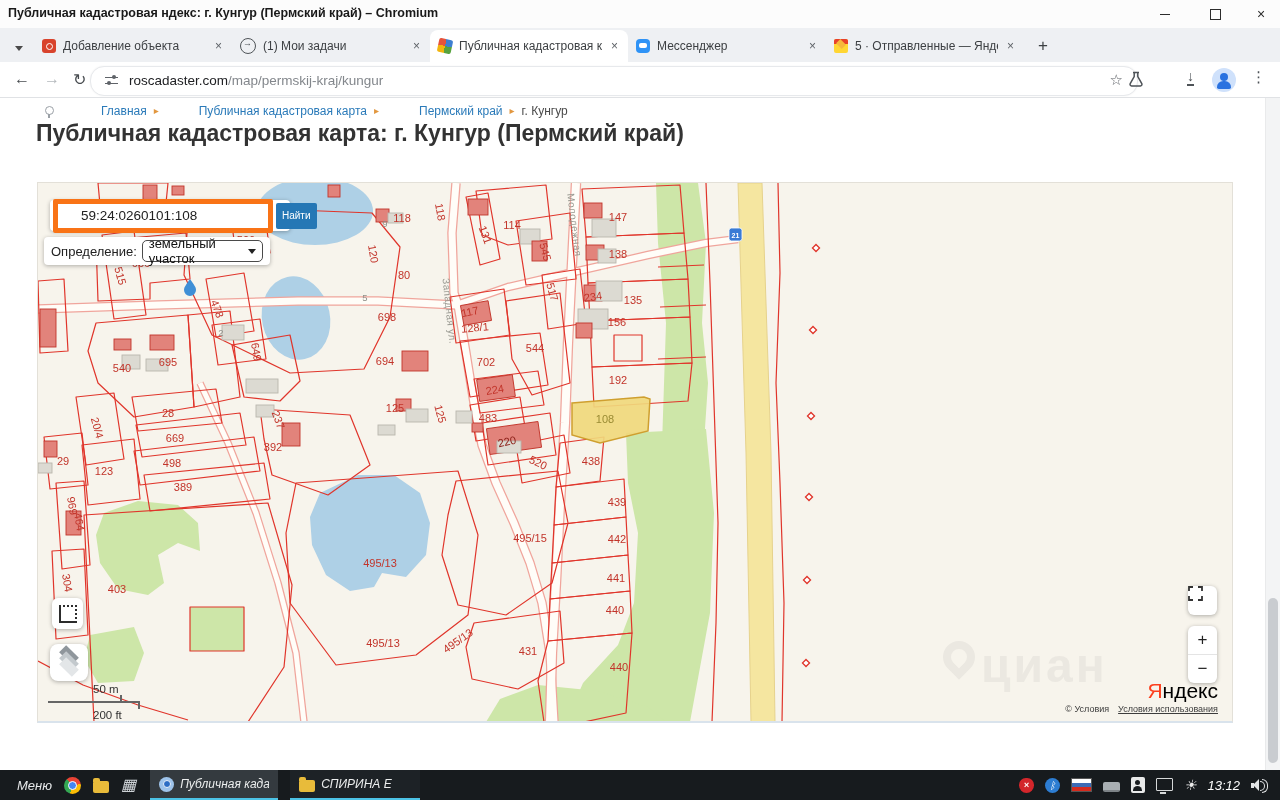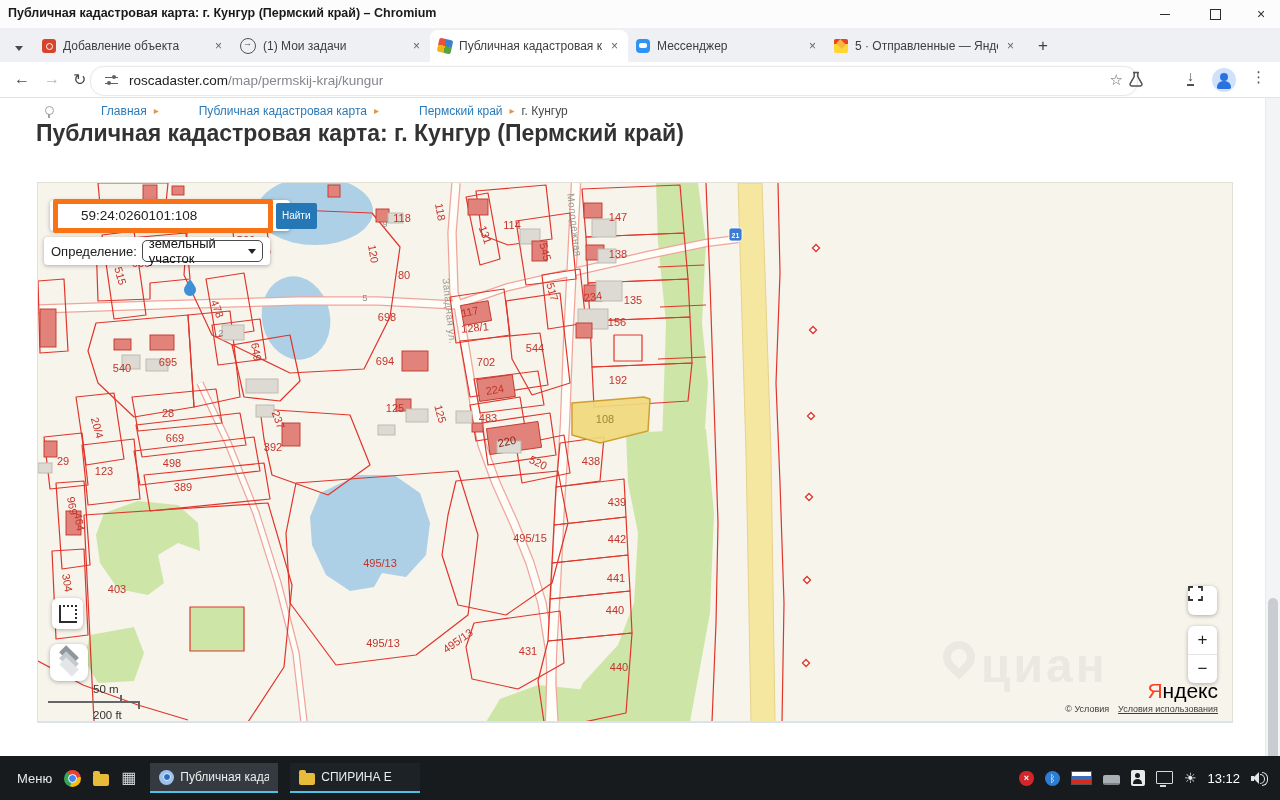--- a/index.html
+++ b/index.html
@@ -87,21 +87,21 @@
   .ylogo{position:absolute;right:14px;top:496px;font-size:21px;font-weight:500;color:#000;}
   .ylogo .yl1{color:#fc3f1d;}
   .copyrow{position:absolute;right:14px;top:521px;font-size:9px;color:#3c3c3c;}
   .copyrow a{color:#3c3c3c;margin-left:9px;}
   .wmark{position:absolute;left:905px;top:455px;font-size:48px;font-weight:bold;color:#ebe8e1;letter-spacing:3px;display:flex;align-items:center;gap:6px;}
   .wmark .wpin{width:16px;height:16px;border:8px solid #ebe8e1;border-radius:50% 50% 50% 0;transform:rotate(-45deg);margin-top:-18px;}
   
   .pagescroll{position:absolute;right:0;top:98px;width:14px;height:672px;background:#f3f4f5;border-left:1px solid #e9eaeb;}
   .pagescroll .thumb{position:absolute;left:2px;width:10px;top:500px;height:165px;border-radius:6px;background:#c9ccd0;}
   
-  .taskbar{position:absolute;left:0;bottom:0;width:1280px;height:44px;background:#171b1e;display:flex;align-items:center;}
+  .taskbar{position:absolute;left:0;bottom:0;width:1280px;height:30px;background:#171b1e;display:flex;align-items:center;font-style:italic;}
   .tmenu{margin-left:17px;font-size:13px;color:#e7e9ea;}
   .tbicon{margin-left:12px;flex:0 0 auto;}
   .chrome-color{width:17px;height:17px;border-radius:50%;background:conic-gradient(from -40deg,#ea4335 0 33%,#fbbc05 0 66%,#34a853 0 100%);position:relative;}
   .chrome-color::after{content:"";position:absolute;left:4px;top:4px;width:9px;height:9px;border-radius:50%;background:#4285f4;border:1.2px solid #fff;box-sizing:border-box;}
   .folder{width:16px;height:12px;background:#e8bb3a;border-radius:2px;position:relative;margin-top:3px;}
   .folder::before{content:"";position:absolute;left:0;top:-3px;width:7px;height:4px;background:#e8bb3a;border-radius:2px 2px 0 0;}
   .gridic{font-size:16px;color:#ccd1d5;line-height:16px;}
   .task{height:30px;display:flex;align-items:center;gap:6px;padding:0 9px;box-sizing:border-box;border-bottom:2px solid #4cc3e6;color:#eceeee;font-size:12px;}
   .task .tklabel{white-space:nowrap;overflow:hidden;max-width:108px;}
   .task1{margin-left:14px;width:128px;background:#343a3f;}
@@ -125,21 +125,21 @@
   .speaker{position:relative;width:17px;height:14px;}
   .speaker .sq{position:absolute;left:0;top:4.5px;width:3px;height:5px;background:#e2e4e5;}
   .speaker .tri{position:absolute;left:2px;top:1px;width:0;height:0;border-right:6px solid #e2e4e5;border-top:6px solid transparent;border-bottom:6px solid transparent;}
   .speaker .a1{position:absolute;left:9px;top:3px;width:4px;height:8px;border:1.5px solid #e2e4e5;border-left:none;border-radius:0 6px 6px 0;}
   .speaker .a2{position:absolute;left:11px;top:1px;width:5px;height:12px;border:1.5px solid #e2e4e5;border-left:none;border-radius:0 8px 8px 0;}
 </style>
 </head>
 <body>
 
 <div class="titlebar">
-  <span class="wtitle">Публичная кадастровая карта: г. Кунгур (Пермский край) – Chromium</span>
+  <span class="wtitle">Публичная кадастровая ндекс: г. Кунгур (Пермский край) – Chromium</span>
   <span class="winctl wc-min">
       <i></i>
     </span>
   <span class="winctl wc-max">
       <i></i>
     </span>
   <span class="winctl wc-close">×</span>
 </div>
 
 <div class="tabstrip">

